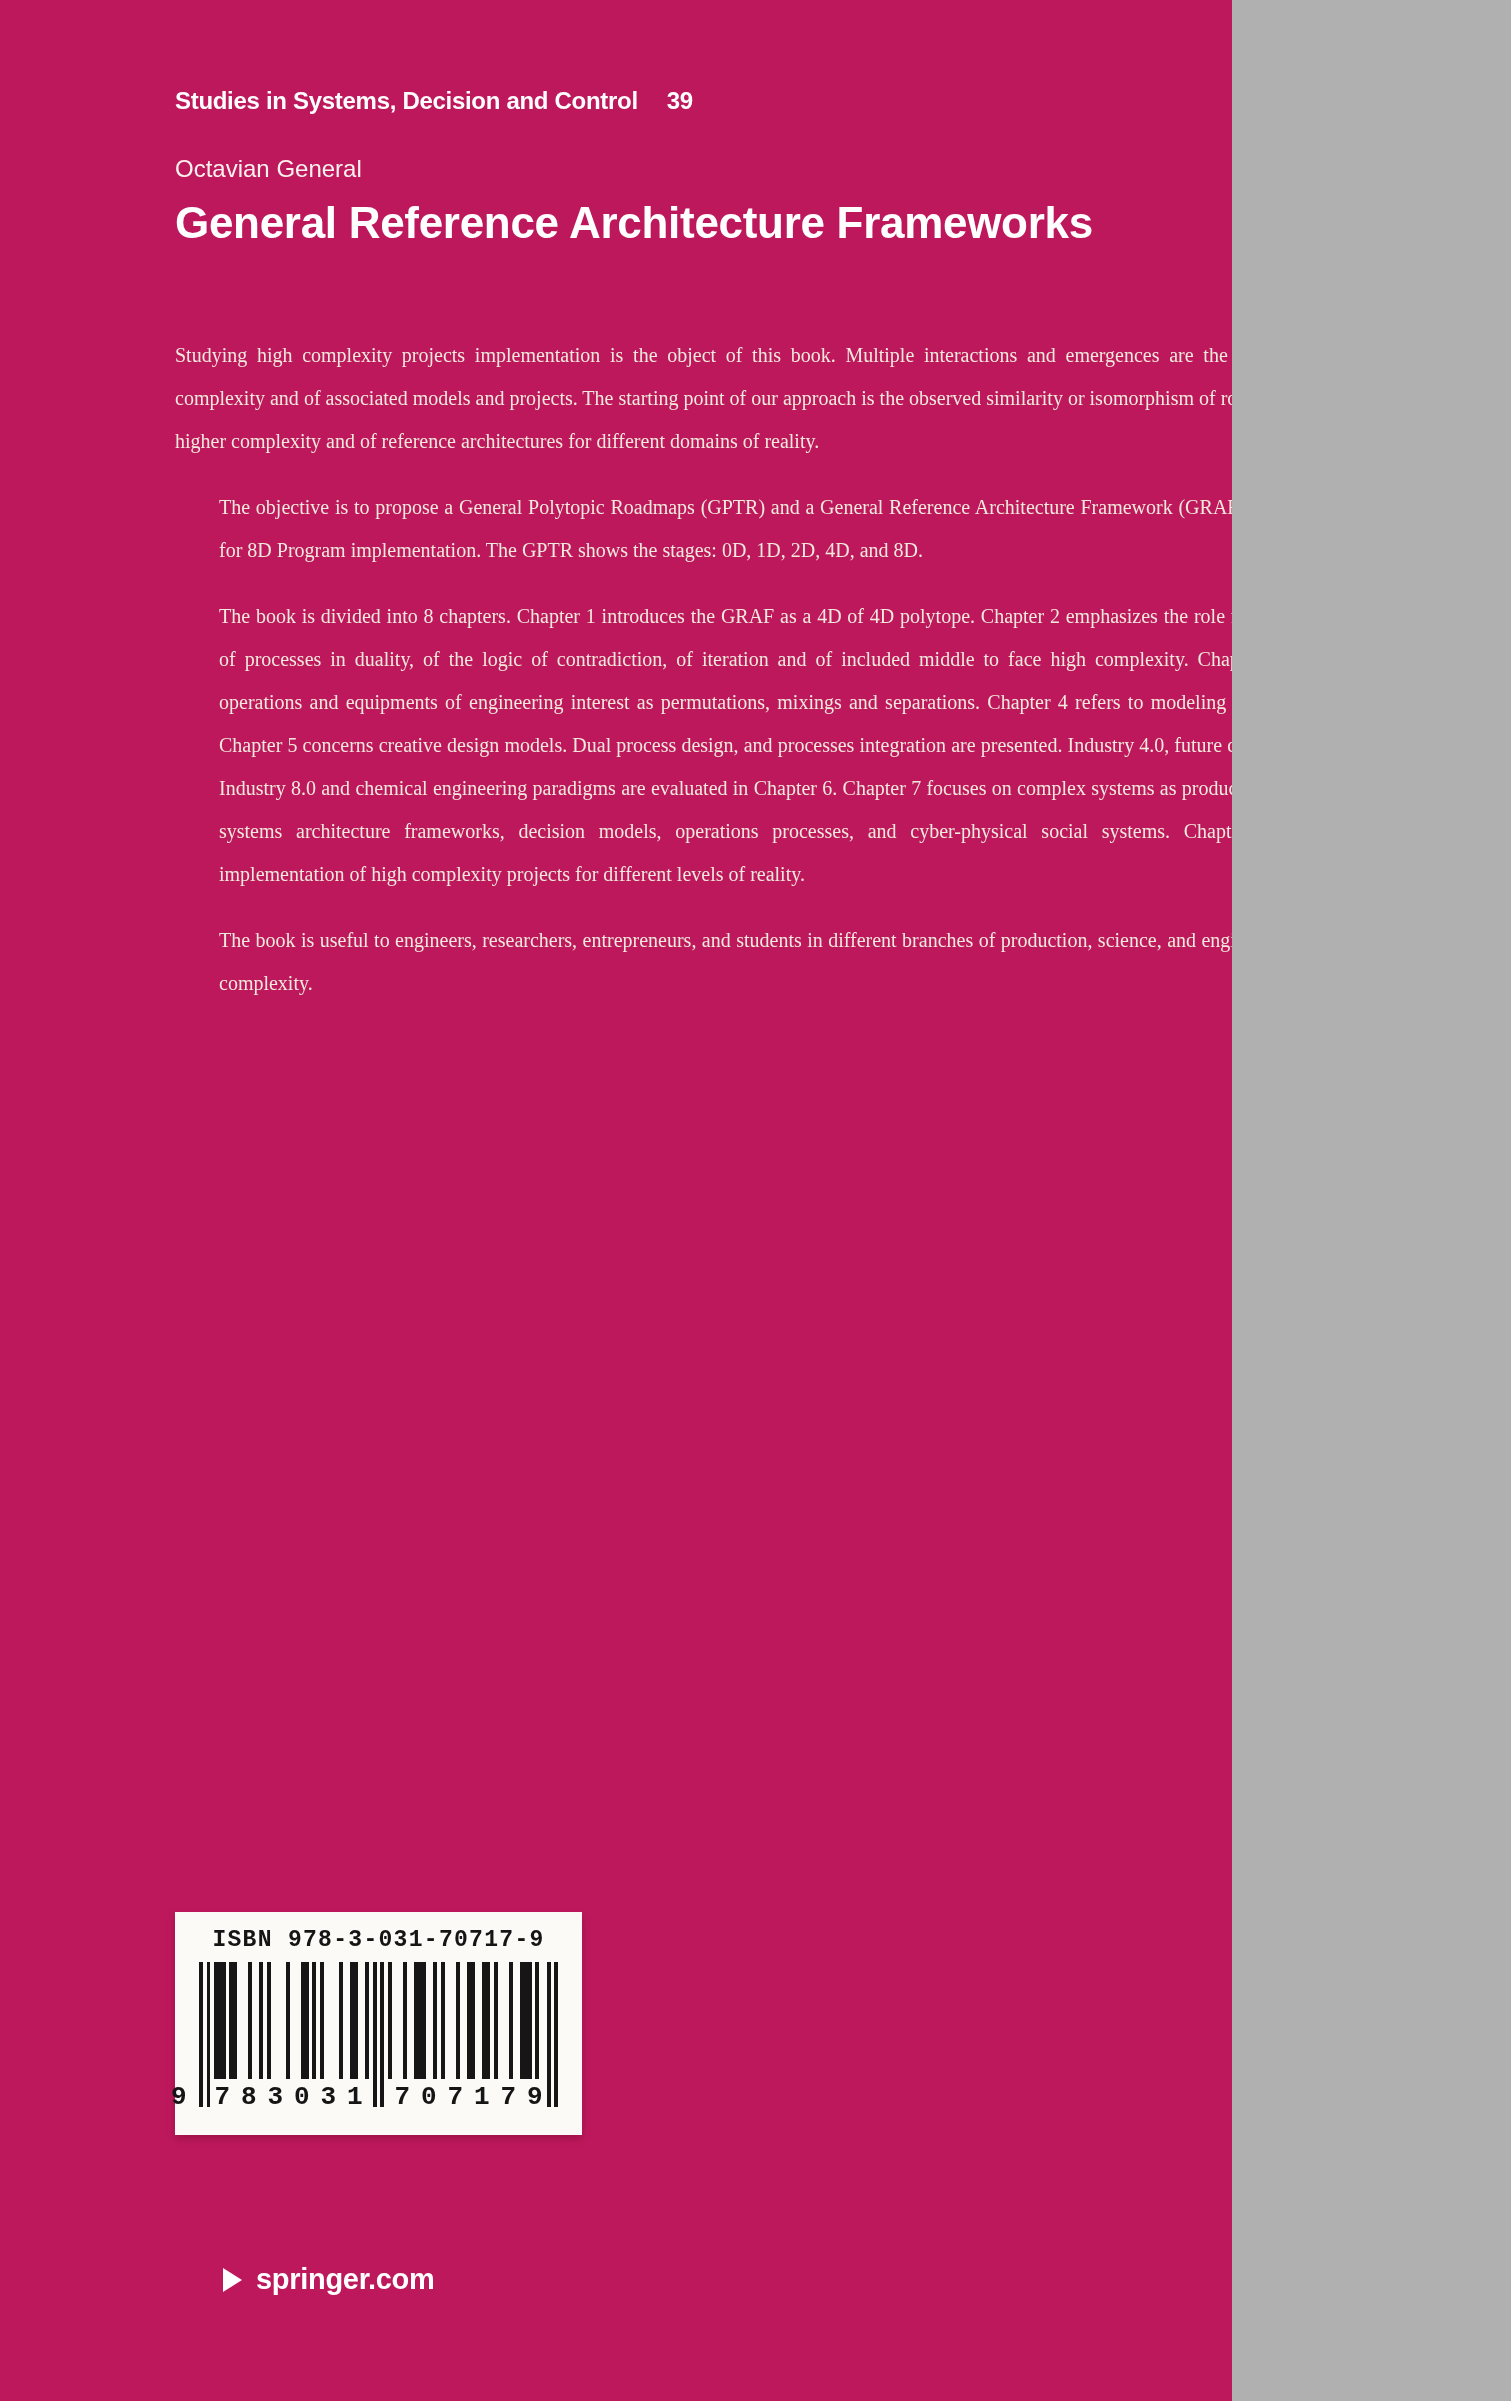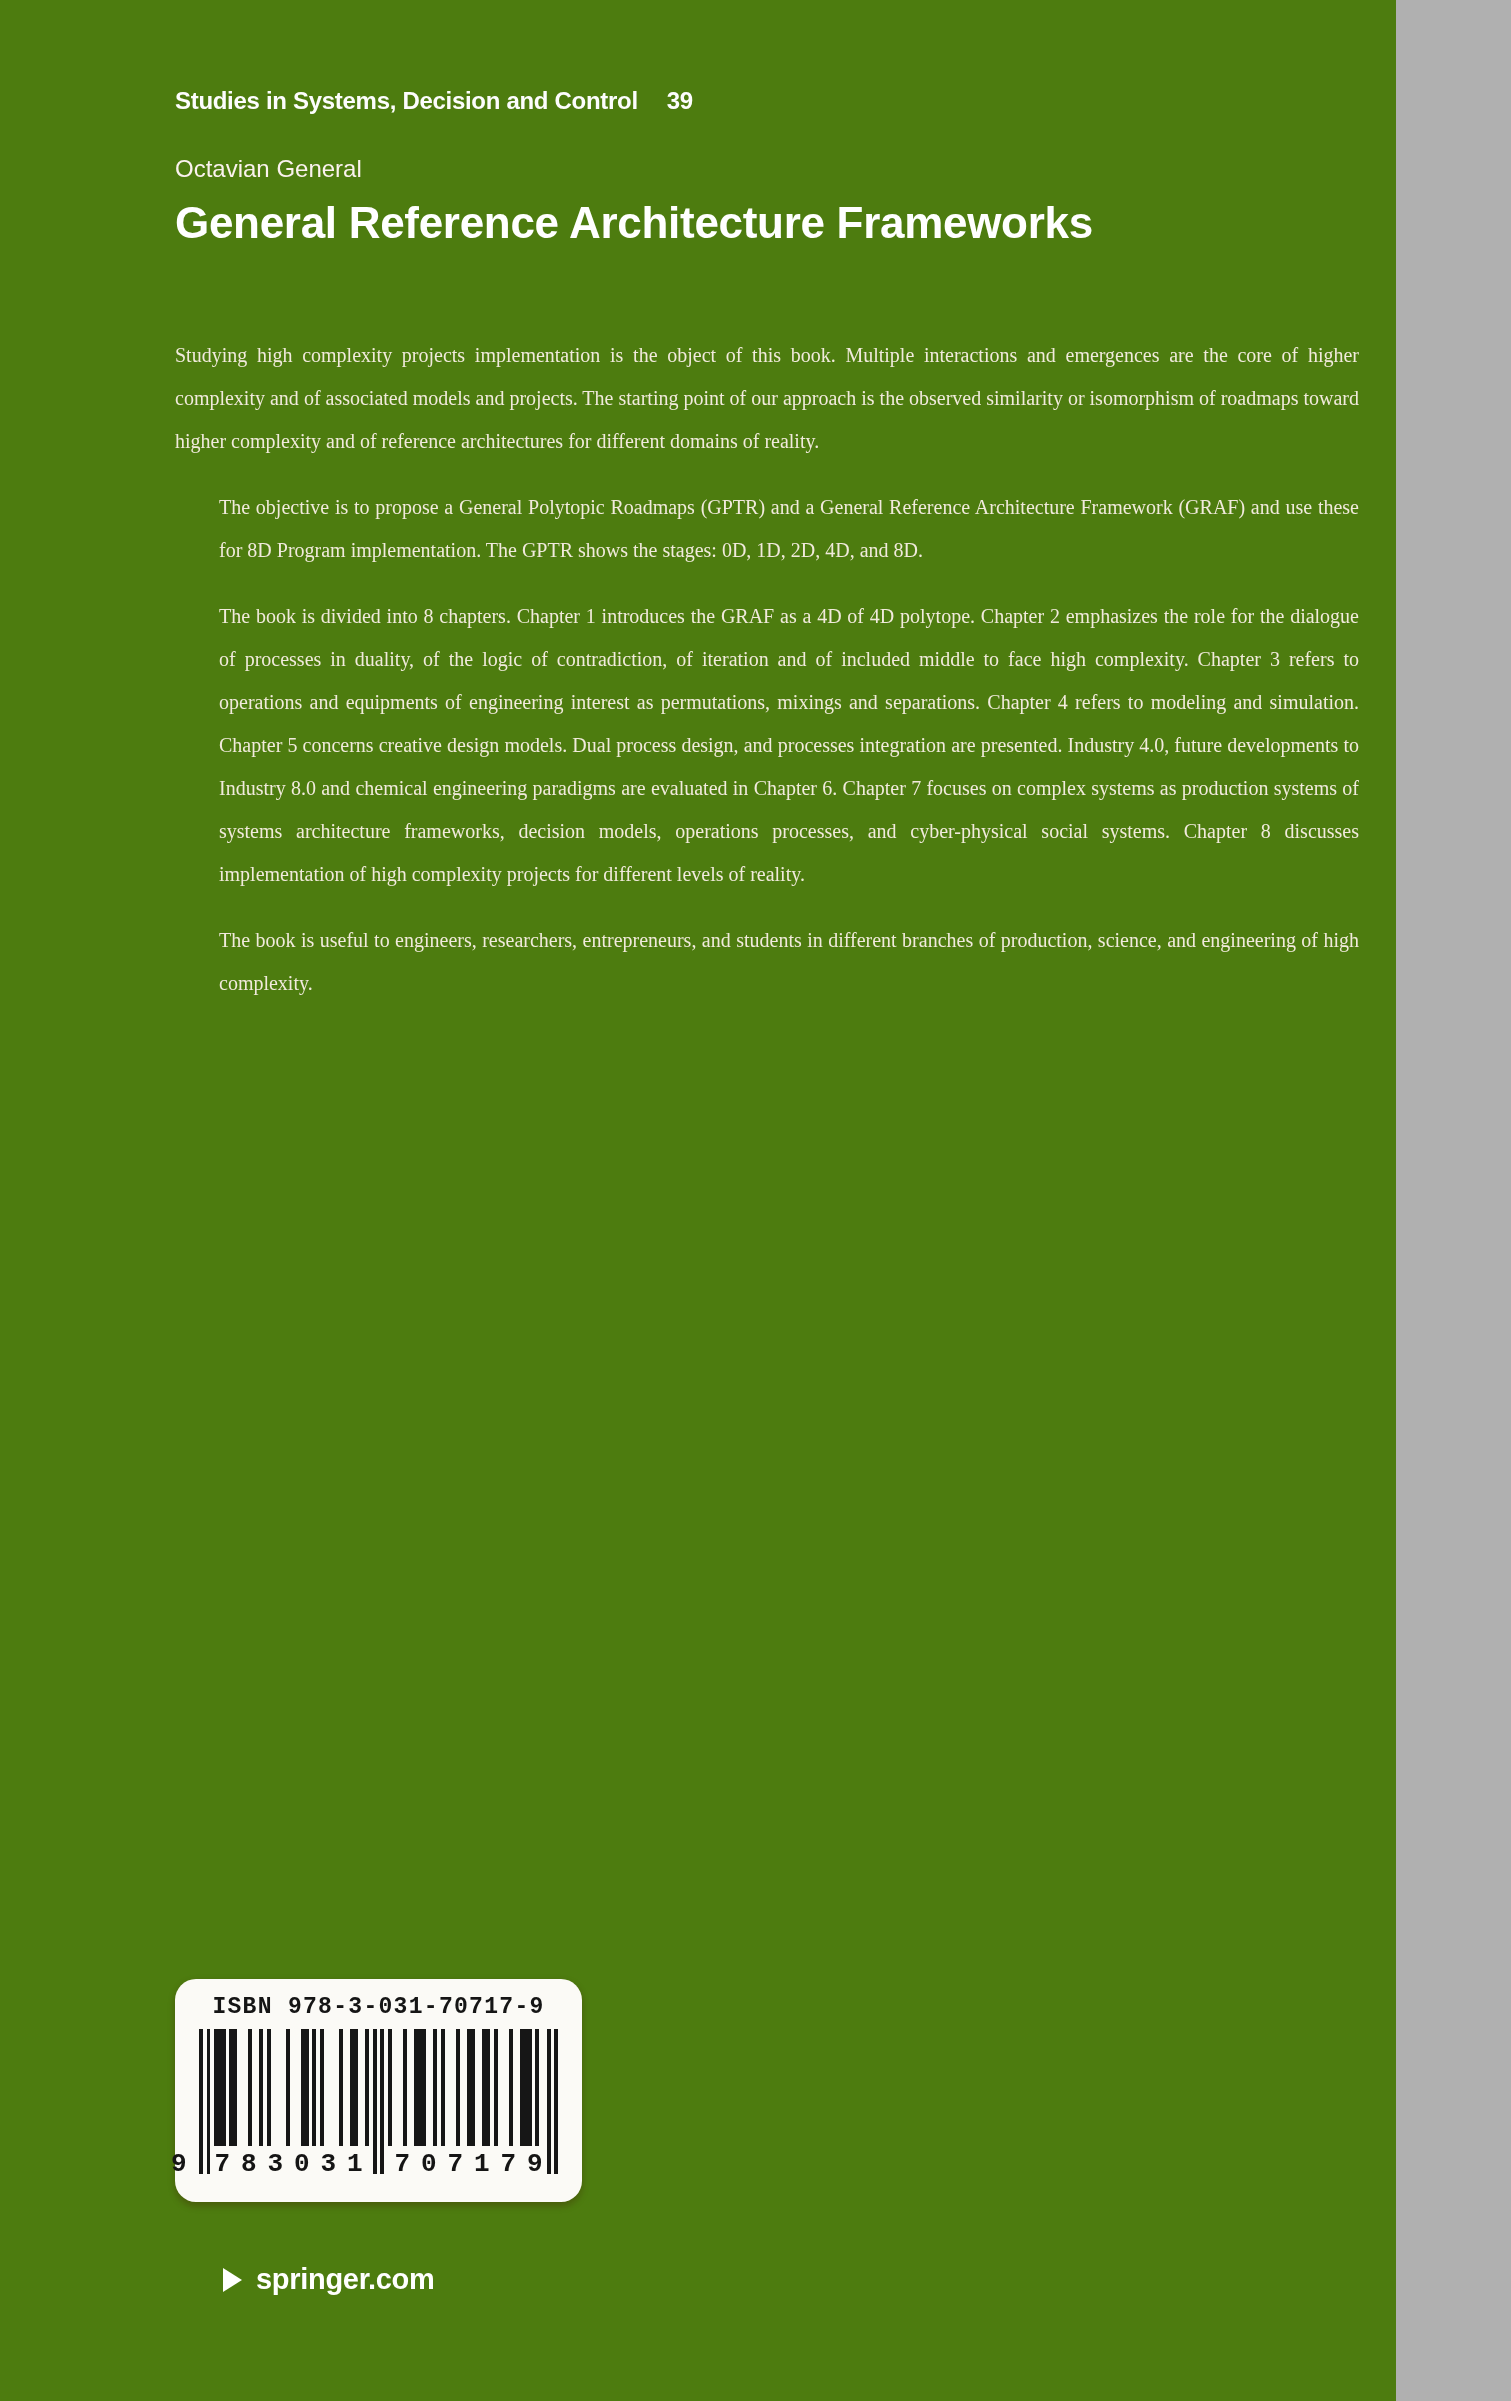--- a/index.html
+++ b/index.html
@@ -1,22 +1,22 @@
 <!DOCTYPE html>
 <html style="font-size:10px"><head>
 <meta charset="utf-8">
 <style>
   html, body { margin: 0; padding: 0; }
   body { width: 1512px; background: #b0b0b0; font-family: "Liberation Sans", sans-serif; }
 
   .page {
     position: relative;
-    width: 1396px;
+    width: 1232px;
     height: 2401px;
-    background: #4d7c0f;
+    background: #be185d;
     overflow: hidden;
   }
 
   .content {
     position: absolute;
     left: 175px;
     top: 0;
     width: 1184px;
   }
 
@@ -57,26 +57,25 @@
     line-height: 43px;
     text-align: justify;
   }
   .synopsis p { margin: 0; }
   .synopsis p + p { margin-top: 23px; margin-left: 44px; }
 
   
   .isbn-box {
     position: absolute;
     left: 175px;
-    top: 1979px;
+    top: 1912px;
     width: 407px;
     height: 223px;
     background: #FBFAF6;
     box-shadow: 0 3.8px 7.6px rgba(60, 10, 5, 0.28);
-    border-radius: 21px;
   }
 
   .isbn-label {
     margin-top: 15px;
     text-align: center;
     font-family: "Liberation Mono", "DejaVu Sans Mono", monospace;
     font-size: 23px;
     font-weight: 700;
     letter-spacing: 1.3px;
     color: #151515;

